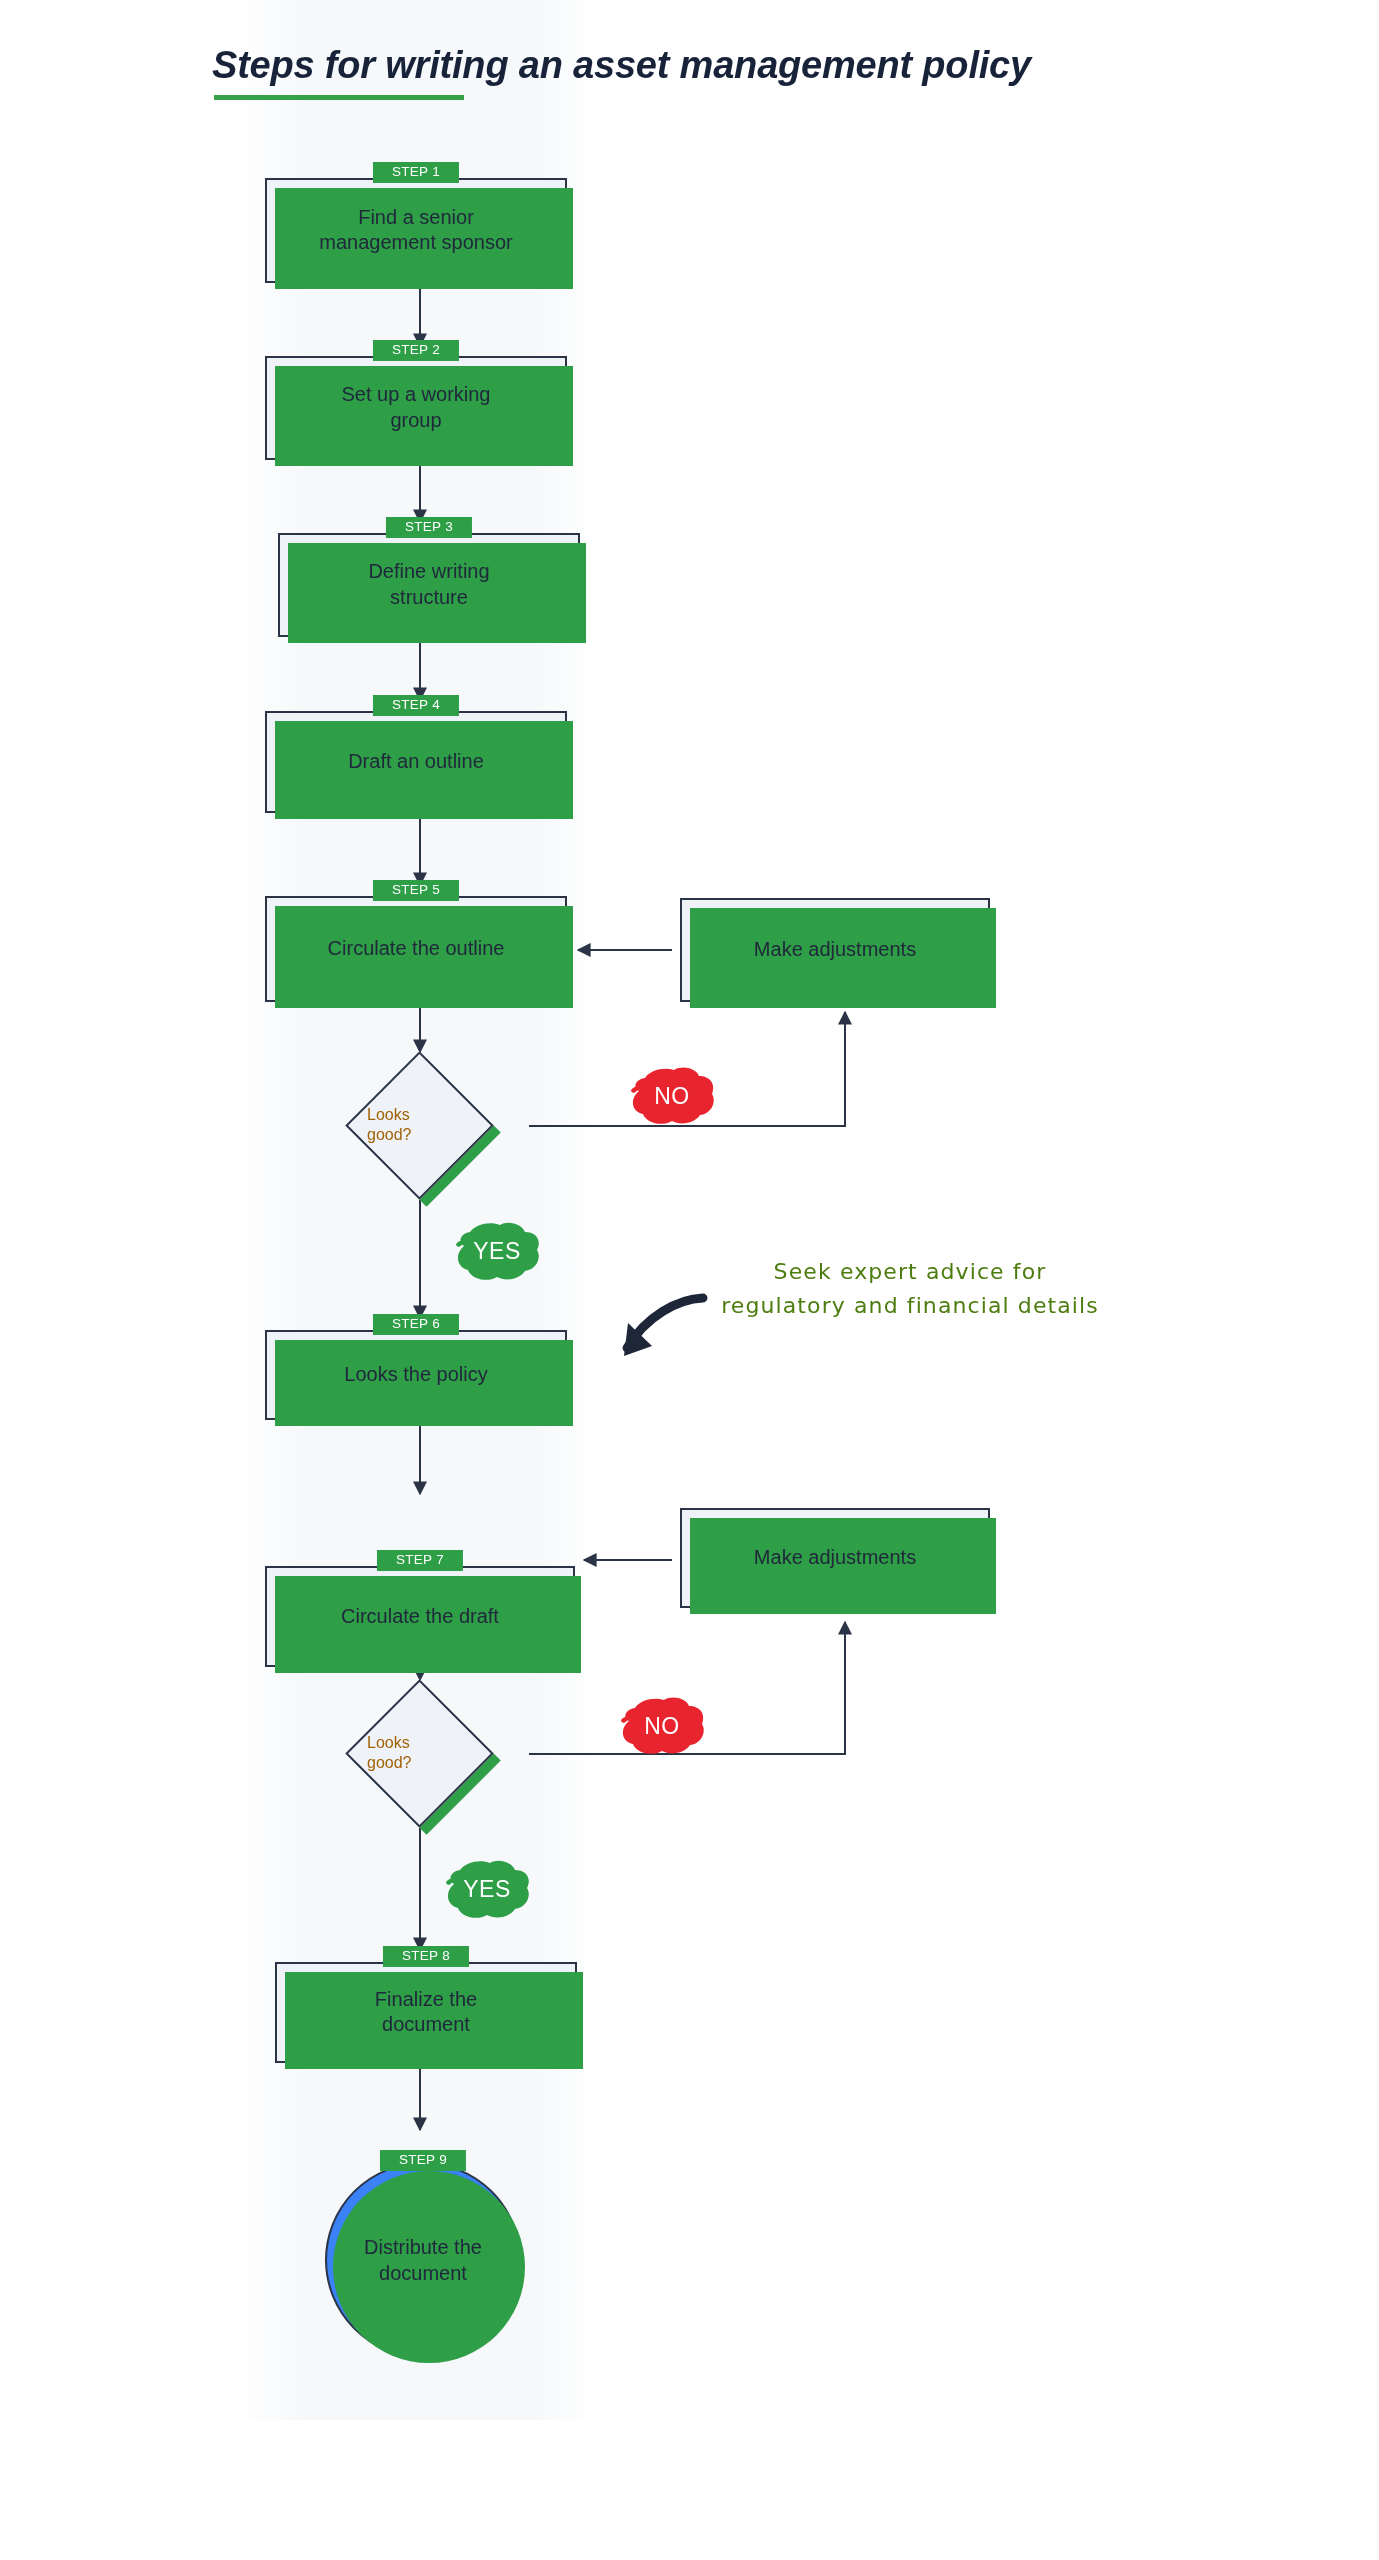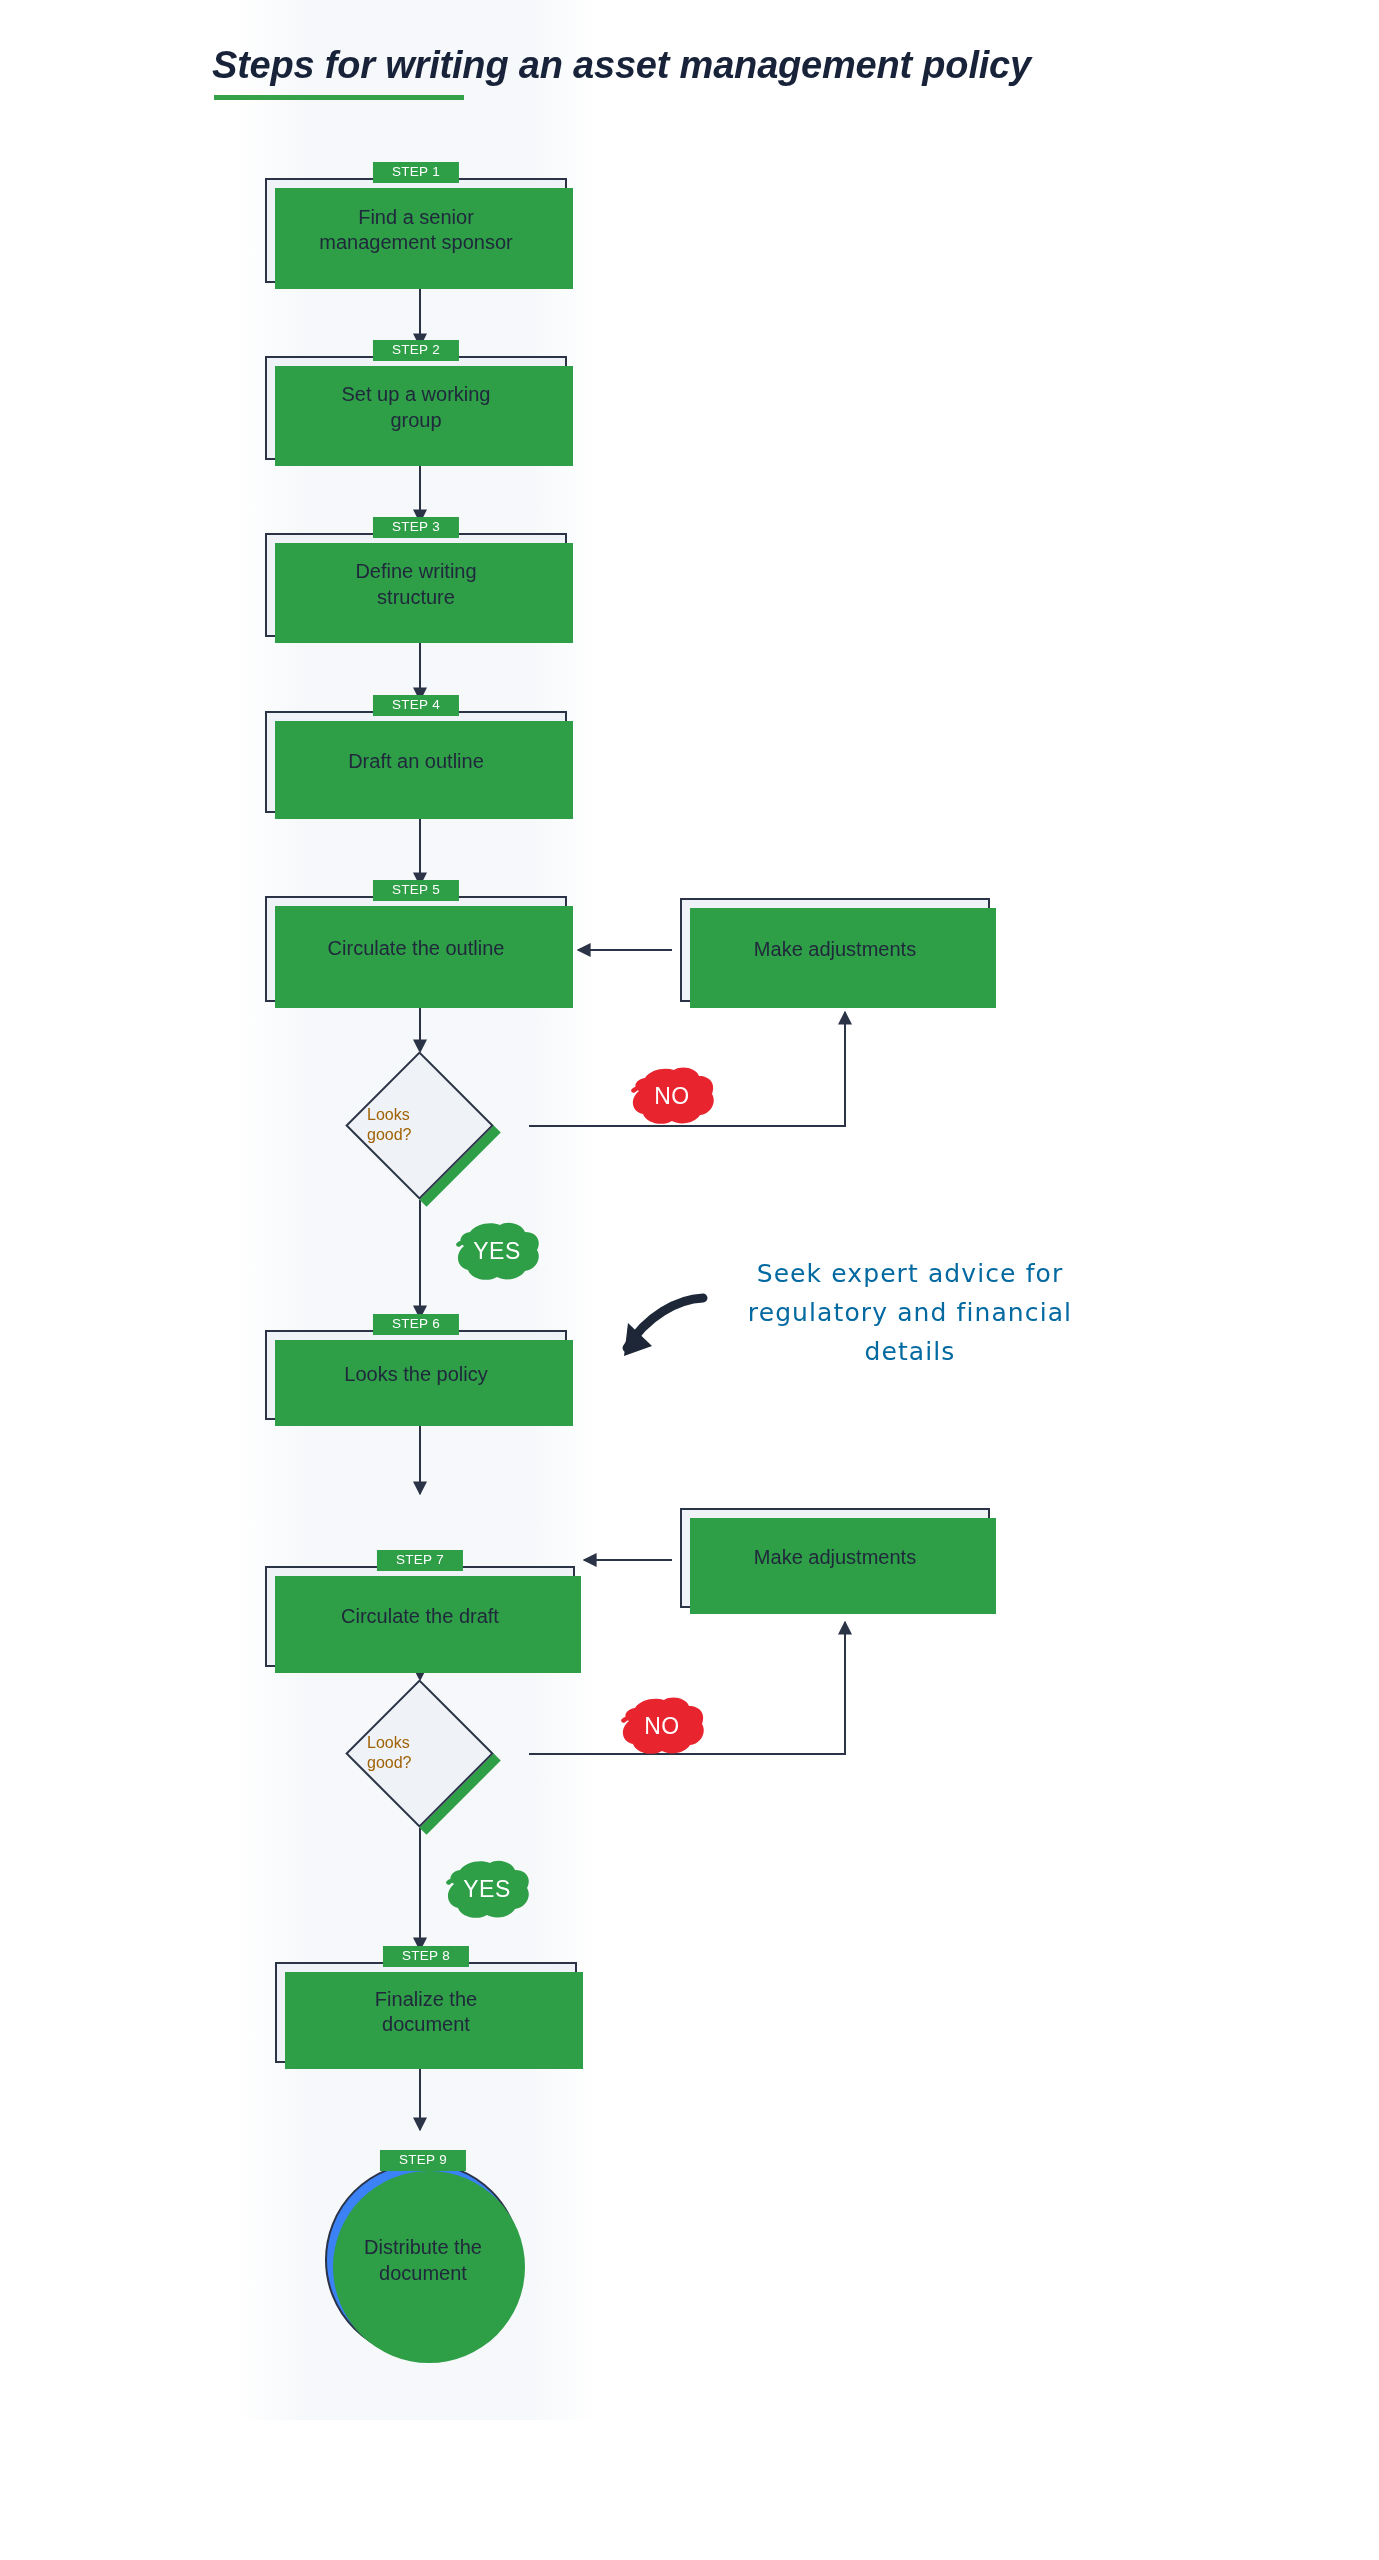--- a/index.html
+++ b/index.html
@@ -162,24 +162,24 @@
     letter-spacing: .5px;
     z-index: 2;
   }
 
   
   #annotation {
     position: absolute;
     left: 700px; top: 1255px;
     width: 420px;
     font-family: "DejaVu Sans", sans-serif;
-    font-size: 25px;
+    font-size: 22px;
     line-height: 1.55;
     letter-spacing: 1.1px;
-    color: #0369a1;
+    color: #4d7c0f;
     text-align: center;
   }
   #annotation-arrow { position: absolute; left: 600px; top: 1290px; z-index: 4; }
 
   
   #footer { position: absolute; left: 0; top: 2470px; width: 1379px; height: 70px; }
 </style>
 </head>
 <body>
 
@@ -233,21 +233,21 @@
     <div class="node-label">Find a senior
 management sponsor</div>
   </div>
 
   <div class="node shadowed" style="left:265px; top:356px; width:302px; height:104px;">
     <div class="step-badge">STEP 2</div>
     <div class="node-label">Set up a working
 group</div>
   </div>
 
-  <div class="node shadowed" style="left:265px; top:533px; width:302px; height:104px;">
+  <div class="node shadowed" style="left:278px; top:533px; width:302px; height:104px;">
     <div class="step-badge">STEP 3</div>
     <div class="node-label">Define writing
 structure</div>
   </div>
 
   <div class="node shadowed" style="left:265px; top:711px; width:302px; height:102px;">
     <div class="step-badge">STEP 4</div>
     <div class="node-label">Draft an outline</div>
   </div>
 

